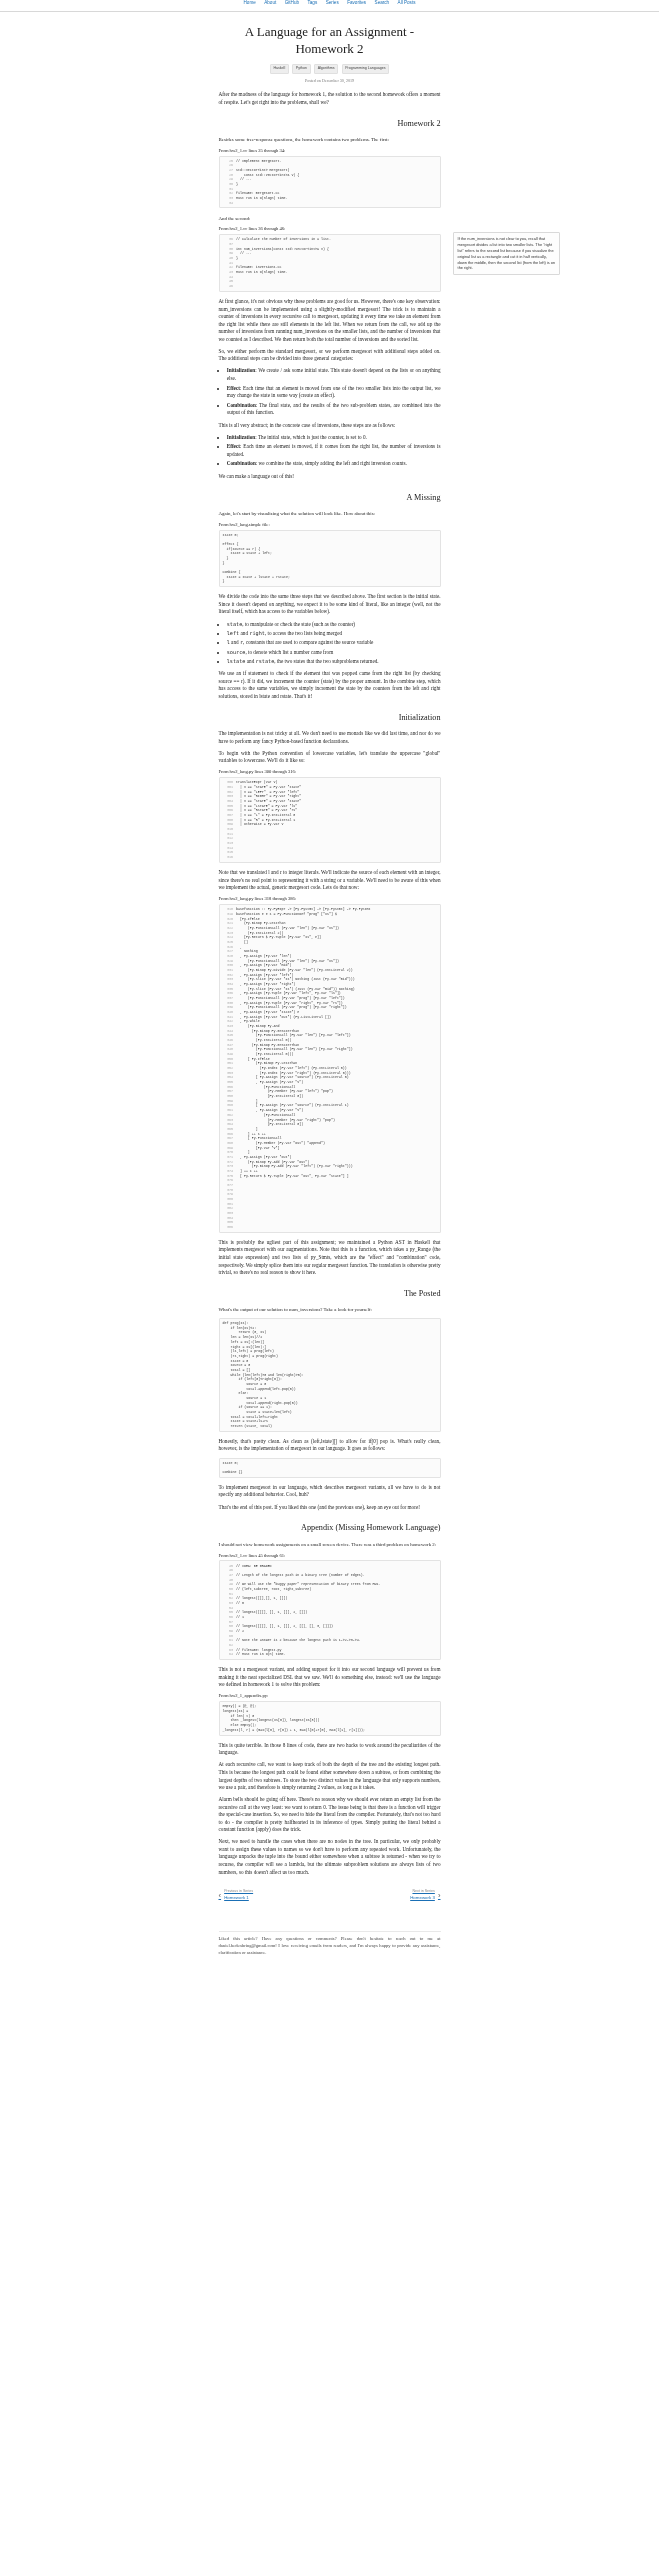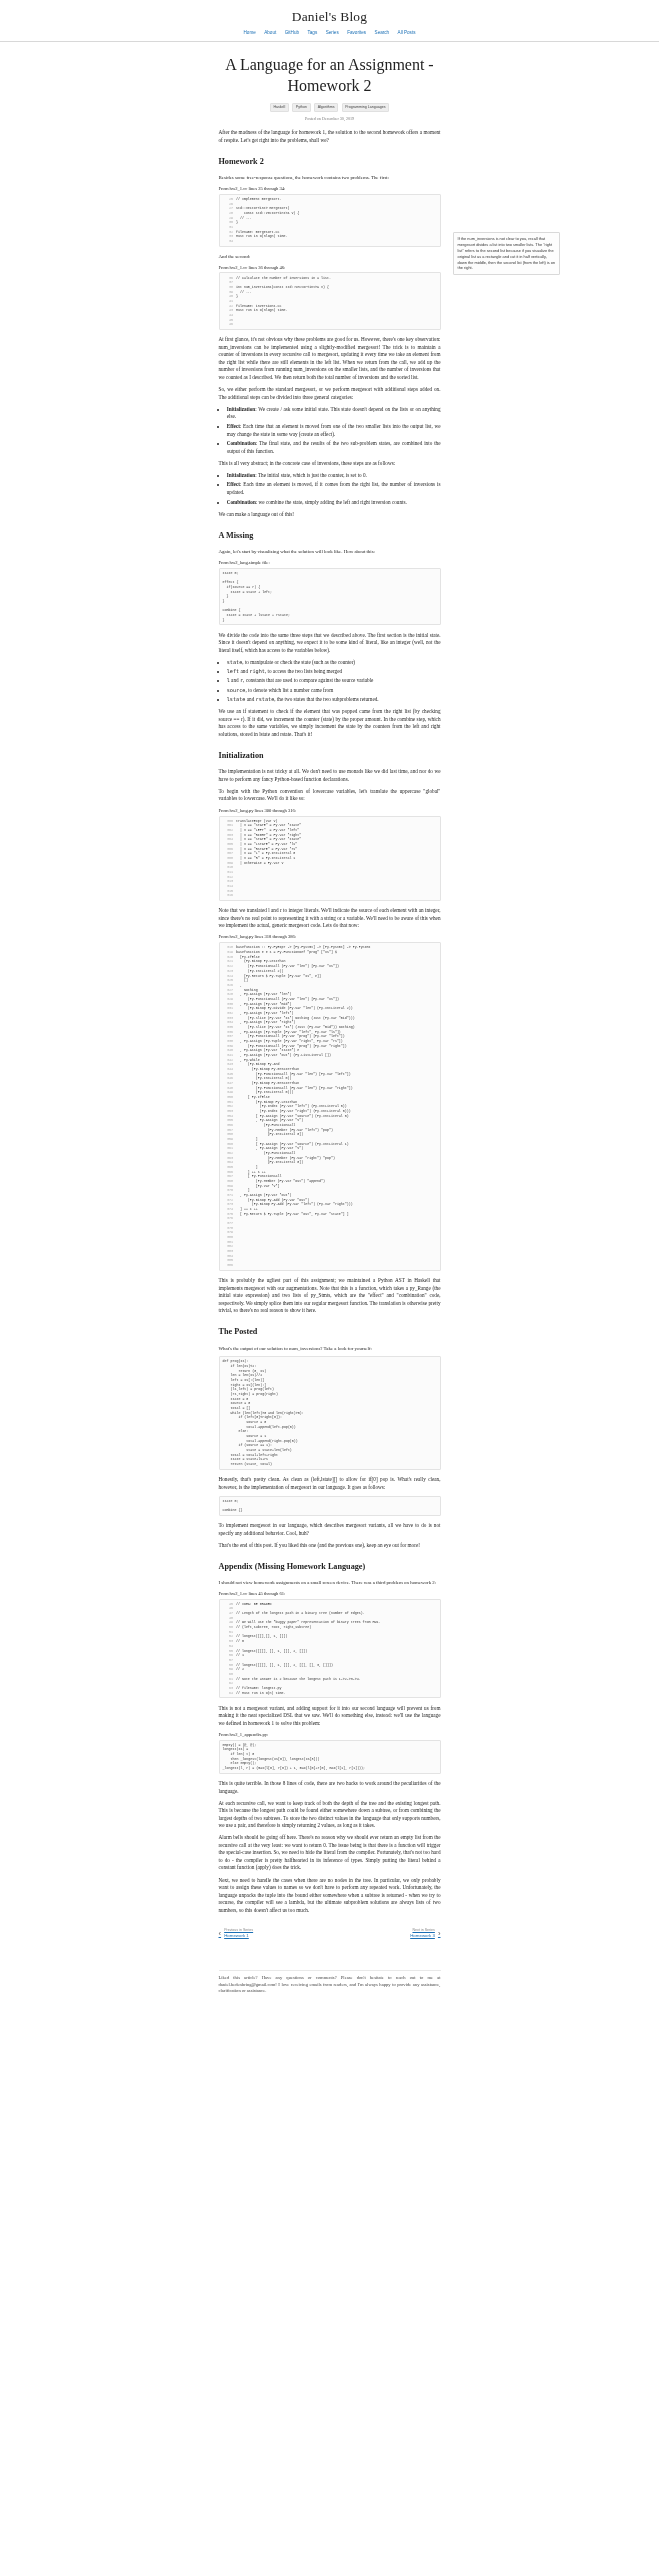--- a/index.html
+++ b/index.html
@@ -33,21 +33,21 @@
   .site-nav a { color:#1a6fb5; text-decoration:none; margin: 0 3.6px; }
   .rule { border:0; border-top:0.5px solid #d8d8d8; margin: 0; }
 
   
   .content {
     width: 222px;
     margin: 0 auto;
     padding: 5.2px 0 20.6px;
   }
   h1.post-title {
-    font-size: 16px;
+    font-size: 13px;
     font-weight: normal;
     text-align: center;
     line-height: 1.3;
     margin: 7.2px 0 5.2px;
   }
   .tags {
     text-align: center;
     margin-bottom: 4.1px;
   }
   .tag {
@@ -62,22 +62,22 @@
     margin: 0 1px;
   }
   .post-meta {
     text-align: center;
     font-size: 4.1px;
     color: #777;
     margin-bottom: 7.2px;
   }
   h2.sec {
     font-size: 8.2px;
-    font-weight: bold;
-    text-align: left;
+    font-weight: normal;
+    text-align: right;
     margin: 11.3px 0 6.2px;
   }
   p { margin: 0 0 4.6px; text-align: justify; font-size: 5.2px; line-height:1.45; }
   .small { font-size: 4.9px; }
   strong { font-weight: bold; }
   ul, ol { margin: 0 0 4.6px 0; padding-left: 8.2px; font-size: 5.2px; }
   li { margin-bottom: 1.5px; text-align: justify; }
 
   
   .codewrap { margin: 0 0 6.2px; }
@@ -149,21 +149,20 @@
     text-align: justify;
     border-top: 0.5px solid #e8e8e8;
     padding-top: 4.1px;
   }
 </style>
 </head>
 <body>
 
 <div class="page">
 
-  <div class="site-title">Daniel's Blog</div>
 
   <div class="site-nav">
     <a href="#">Home</a>
     <a href="#">About</a>
     <a href="#">GitHub</a>
     <a href="#">Tags</a>
     <a href="#">Series</a>
     <a href="#">Favorites</a>
     <a href="#">Search</a>
     <a href="#">All Posts</a>

